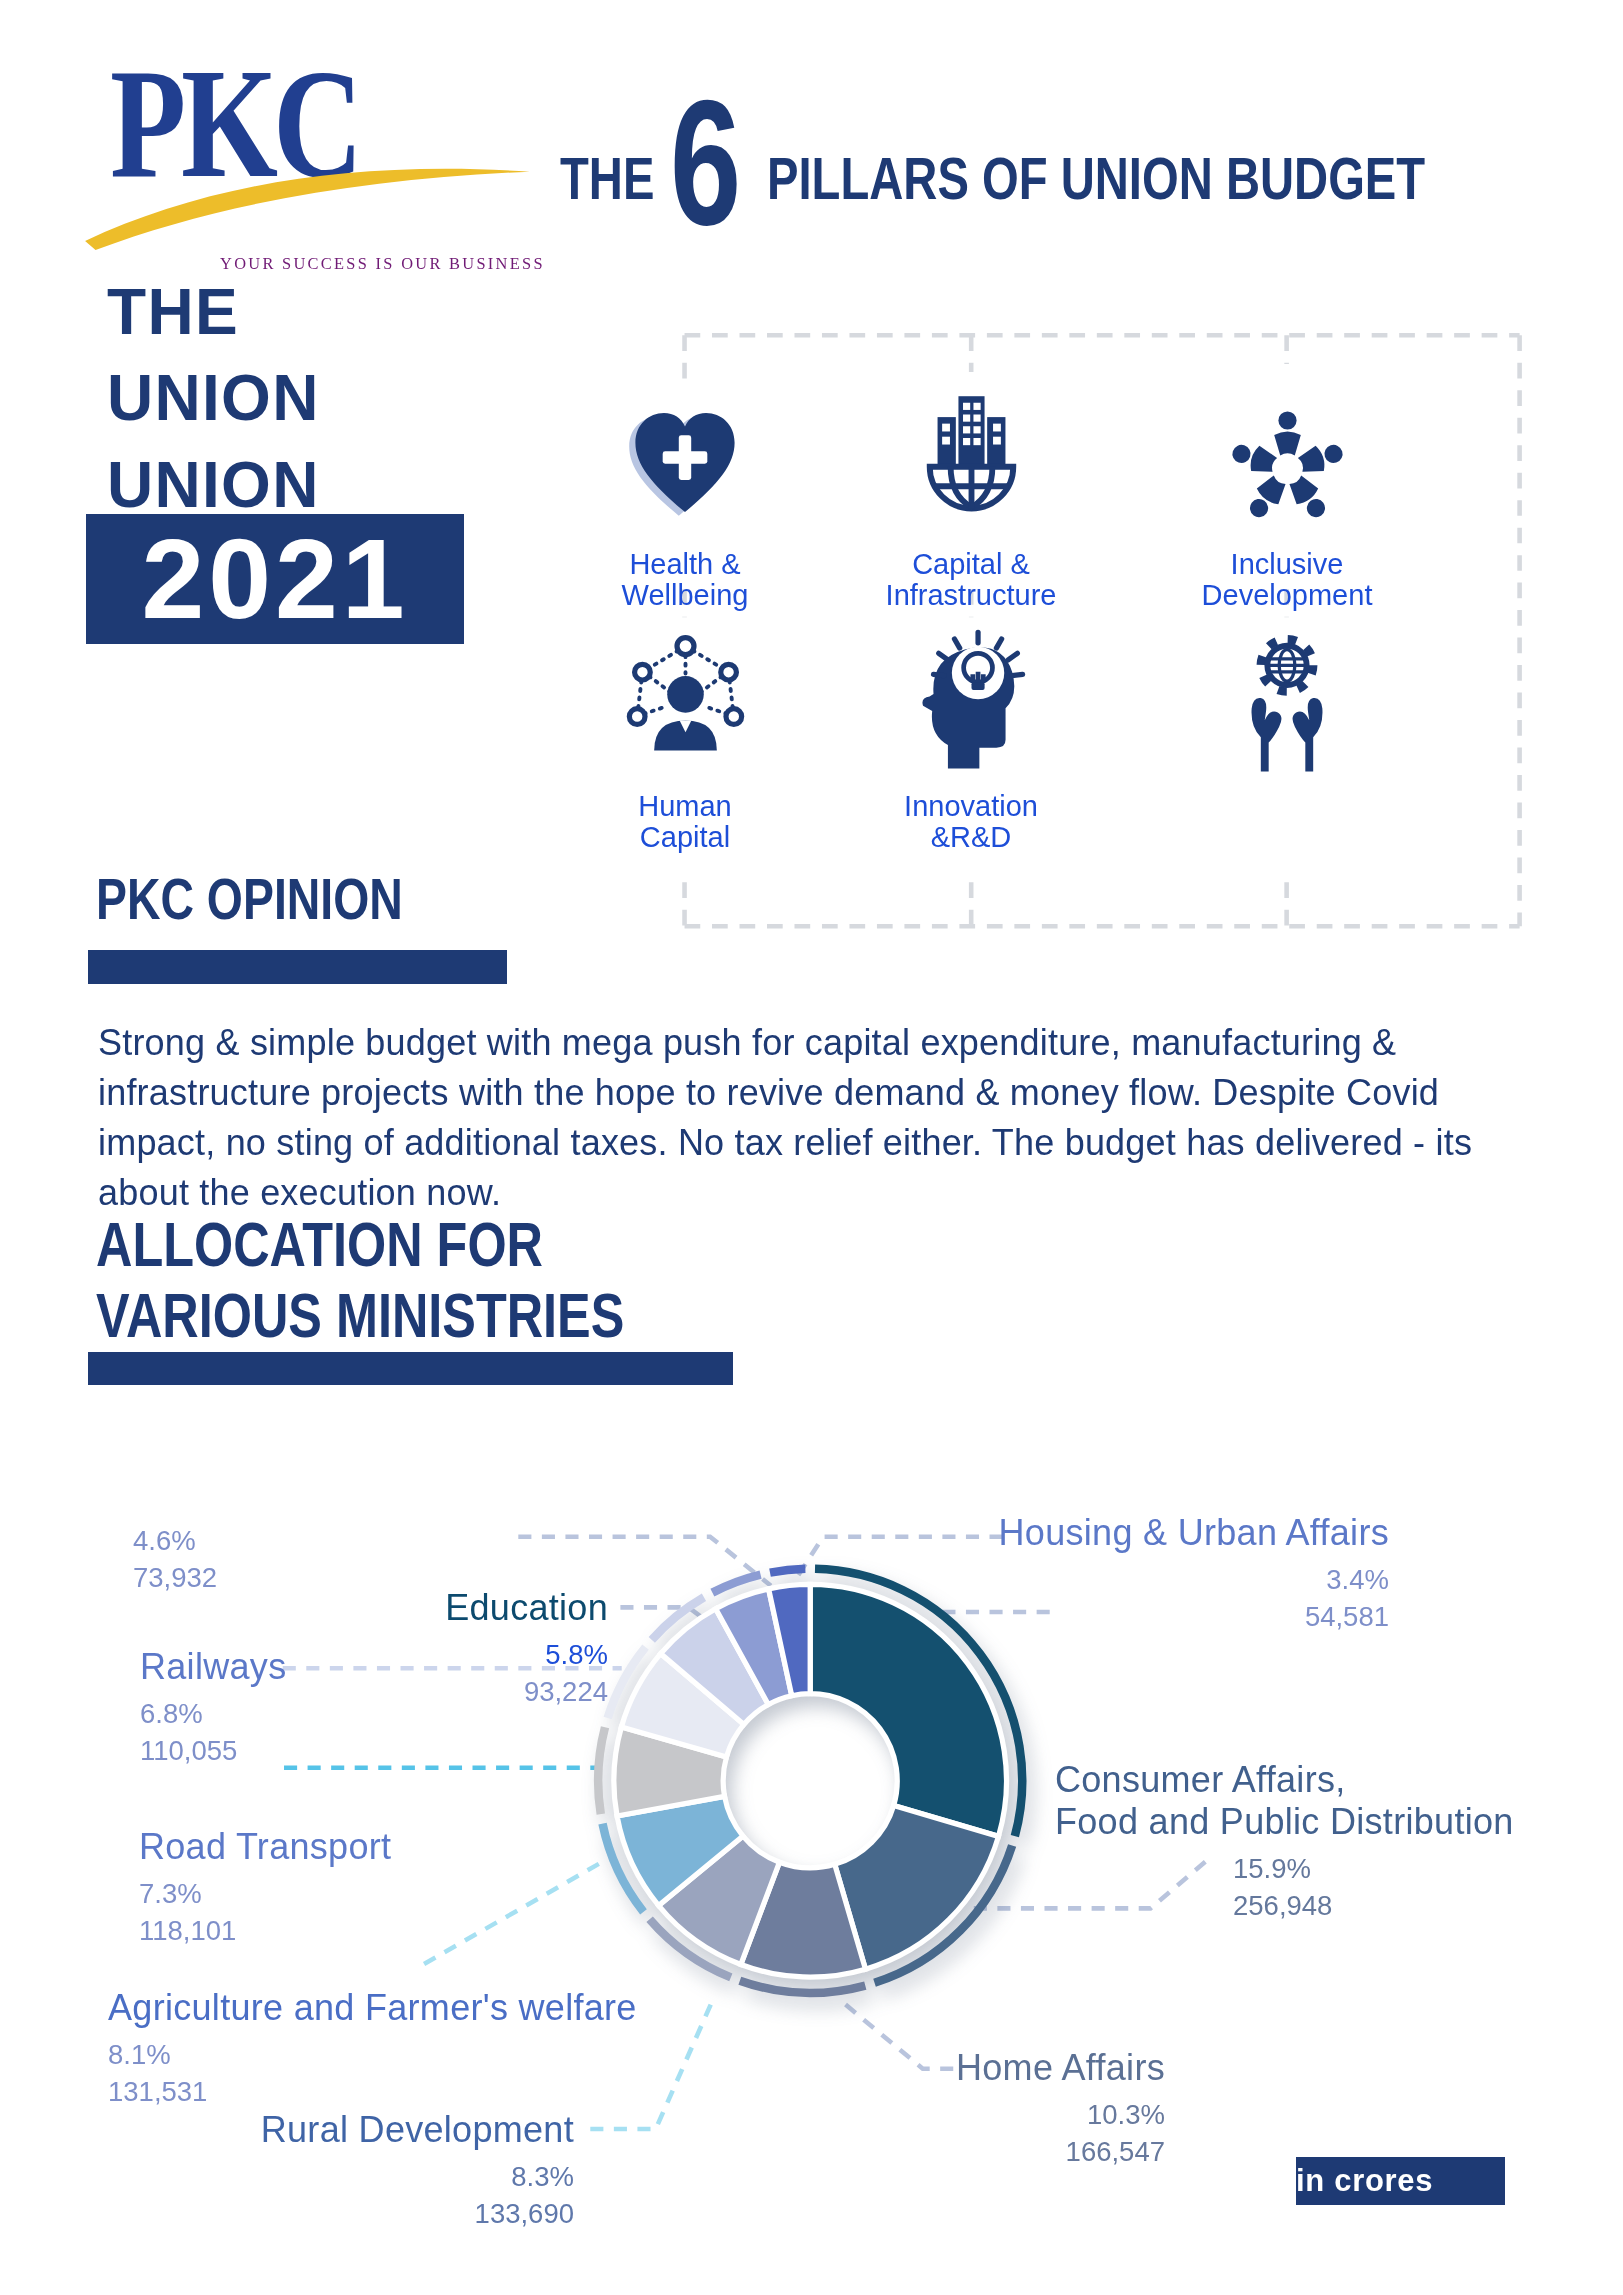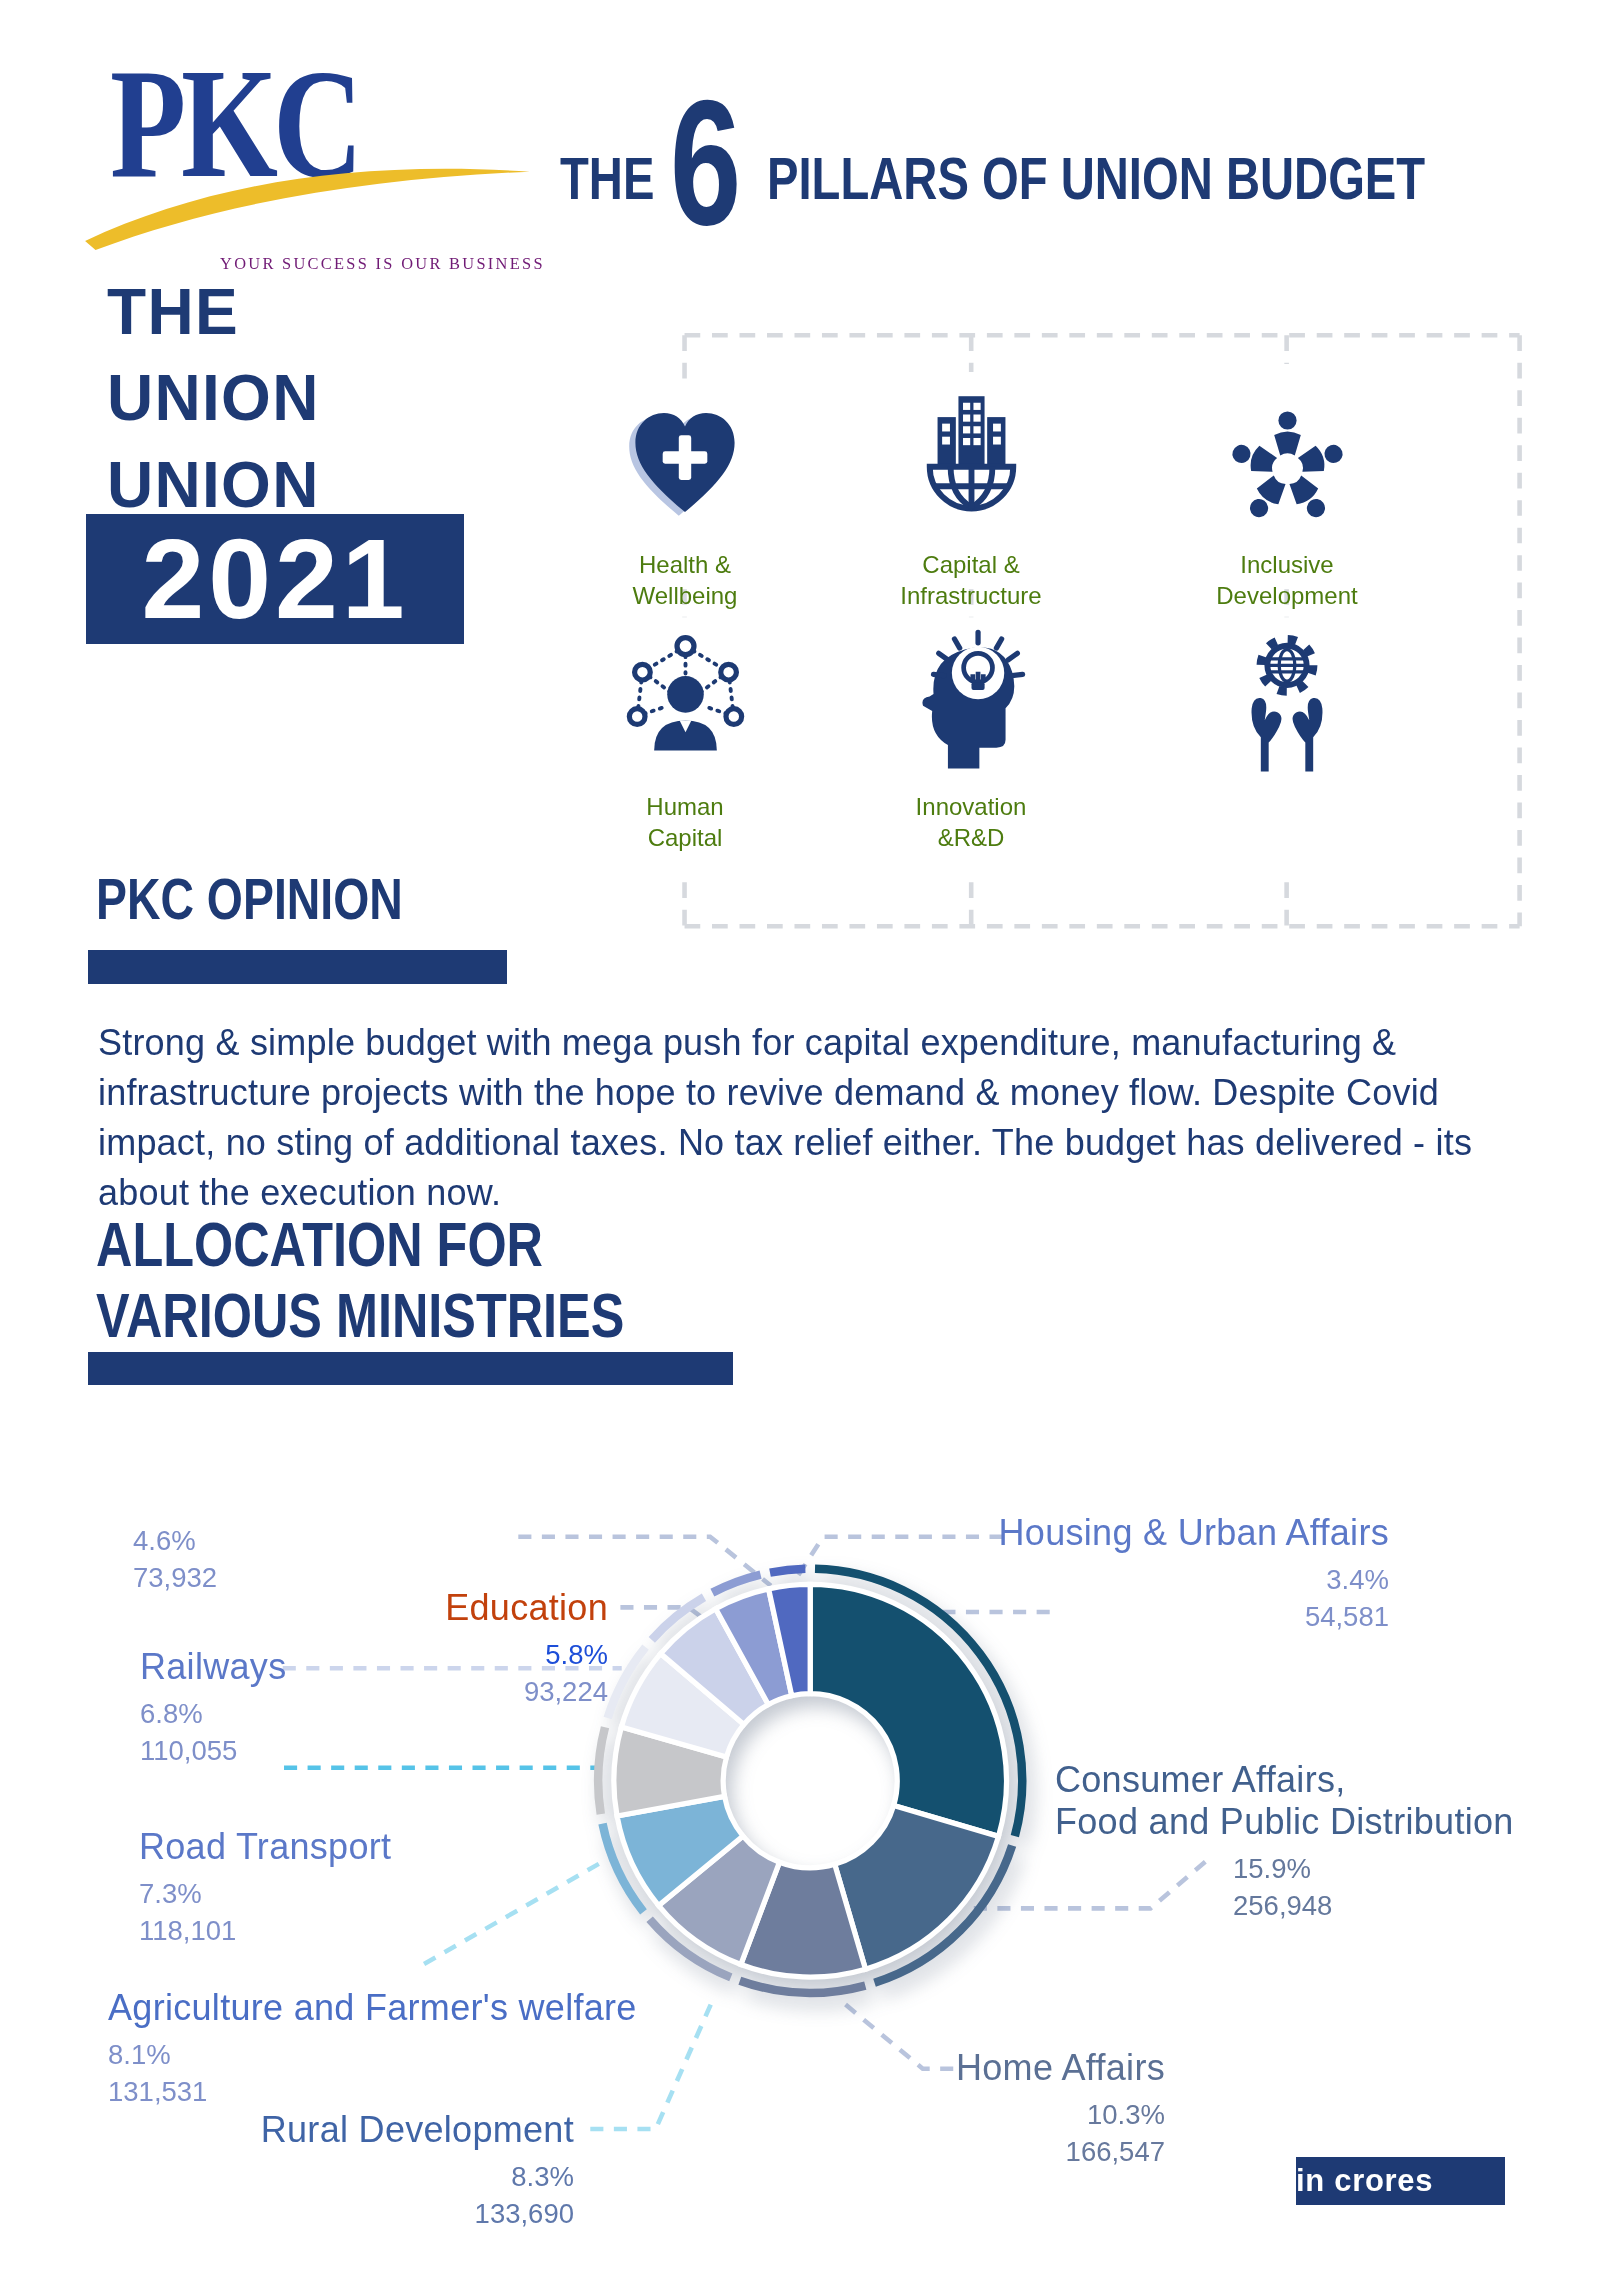--- a/index.html
+++ b/index.html
@@ -24,21 +24,21 @@
 
   
   .hero-line { position:absolute; left:107px; font-size:64px; font-weight:800; letter-spacing:1.3px; color:#1e3a74; }
   #year-box { position:absolute; left:86px; top:514px; width:378px; height:130px; background:#1e3a74;
               display:flex; align-items:center; justify-content:center; }
   #year-box span { color:#ffffff; font-size:113px; font-weight:800; letter-spacing:3.9px; line-height:1; }
 
   
   .pillar { position:absolute; width:288px; text-align:center; }
   .icon-box { height:165px; display:flex; align-items:flex-end; justify-content:center; }
-  .pillar-label { margin-top:17px; font-size:24px; line-height:31px; color:#4d7c0f; white-space:pre-line; }
+  .pillar-label { margin-top:17px; font-size:29px; line-height:31px; color:#1d4ed8; white-space:pre-line; }
   #pillar-wiring { position:absolute; left:0; top:0; pointer-events:none; }
 
   
   #opinion-title { position:absolute; left:96px; top:865px; font-size:58px; }
   #opinion-body { position:absolute; left:98px; top:1018px; width:1460px; font-size:36px;
                   line-height:50px; color:#1e3a74; letter-spacing:0.2px; }
   #alloc-line1 { position:absolute; left:96px; top:1208px; font-size:63px; }
   #alloc-line2 { position:absolute; left:96px; top:1279px; font-size:63px; }
 
   
@@ -317,21 +317,21 @@
       <div class="m-name" style="color: rgb(91, 120, 200);">Road Transport</div>
       <div class="m-pct" style="color: rgb(126, 143, 201);">7.3%</div>
       <div class="m-val" style="color: rgb(126, 143, 201);">118,101</div>
     </div>
     <div class="m-label" style="left: 140px; top: 1646px;">
       <div class="m-name" style="color: rgb(91, 120, 200);">Railways</div>
       <div class="m-pct" style="color: rgb(126, 143, 201);">6.8%</div>
       <div class="m-val" style="color: rgb(126, 143, 201);">110,055</div>
     </div>
     <div class="m-label right" style="right: 1015px; top: 1587px;">
-      <div class="m-name" style="color: #c2410c;">Education</div>
+      <div class="m-name" style="color: #0c4a6e;">Education</div>
       <div class="m-pct" style="color: #1d4ed8;">5.8%</div>
       <div class="m-val" style="color: rgb(126, 143, 201);">93,224</div>
     </div>
     <div class="m-label" style="left: 133px; top: 1515px;">
       <div class="m-pct" style="color: rgb(126, 143, 201);">4.6%</div>
       <div class="m-val" style="color: rgb(126, 143, 201);">73,932</div>
     </div>
     <div class="m-label right" style="right: 234px; top: 1512px;">
       <div class="m-name" style="color: rgb(91, 120, 200);">Housing &amp; Urban Affairs</div>
       <div class="m-pct" style="color: rgb(126, 143, 201);">3.4%</div>

